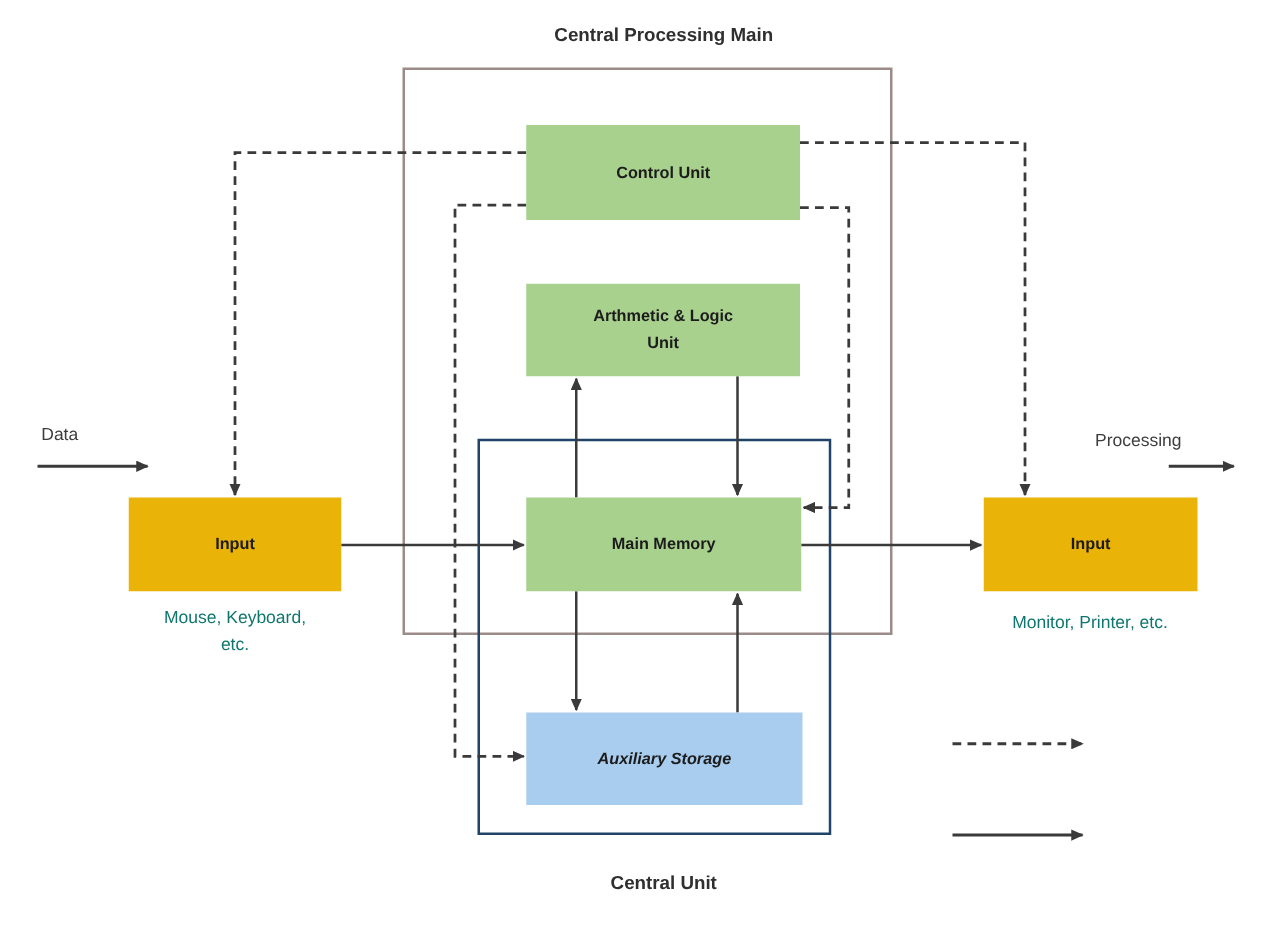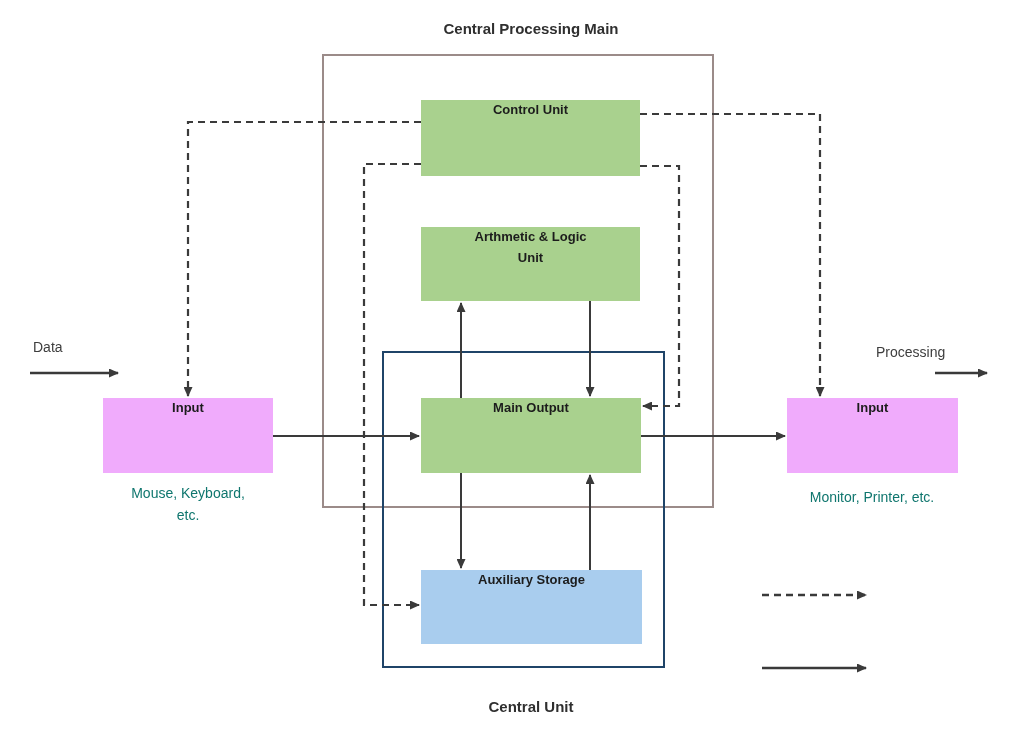--- a/index.html
+++ b/index.html
@@ -16,29 +16,29 @@
     z-index:1;
   }
   .cpu-box{border:2px solid #9b8b89;}
   .mem-box{border:2px solid #1f4468;}
   #arrow-layer{
     position:absolute;left:0;top:0;
     z-index:2;
   }
   .node{
     position:absolute;
-    display:flex;justify-content:center;
+    display:flex;align-items:center;justify-content:center;
     text-align:center;
     font-size:13px;font-weight:bold;color:#1c1c1c;
     z-index:3;
     line-height:1.6;
   }
   .green{background:#a9d18e;}
   .blue{background:#a9cdee;}
-  .peach{background:#f0abfc;}
+  .peach{background:#eab308;}
   .node .lbl{display:block;}
   .node .lbl.narrow{max-width:132px;}
   .diagram-title{
     position:absolute;
     text-align:center;
     font-size:15px;font-weight:bold;color:#2f2f2f;
     z-index:4;
   }
   .caption{
     position:absolute;
@@ -90,24 +90,24 @@
 
   <div class="node green" style="left:421px;top:100px;width:219px;height:76px;">
     <span class="lbl">Control Unit</span>
   </div>
 
   <div class="node green" style="left:421px;top:227px;width:219px;height:74px;">
     <span class="lbl narrow">Arthmetic &amp; Logic Unit</span>
   </div>
 
   <div class="node green" style="left:421px;top:398px;width:220px;height:75px;">
-    <span class="lbl">Main Output</span>
+    <span class="lbl">Main Memory</span>
   </div>
 
-  <div class="node blue" style="left:421px;top:570px;width:221px;height:74px;">
+  <div class="node blue" style="left:421px;top:570px;width:221px;height:74px;font-style:italic;">
     <span class="lbl">Auxiliary Storage</span>
   </div>
 
   <div class="node peach" style="left:103px;top:398px;width:170px;height:75px;">
     <span class="lbl">Input</span>
   </div>
 
   <div class="node peach" style="left:787px;top:398px;width:171px;height:75px;">
     <span class="lbl">Input</span>
   </div>

